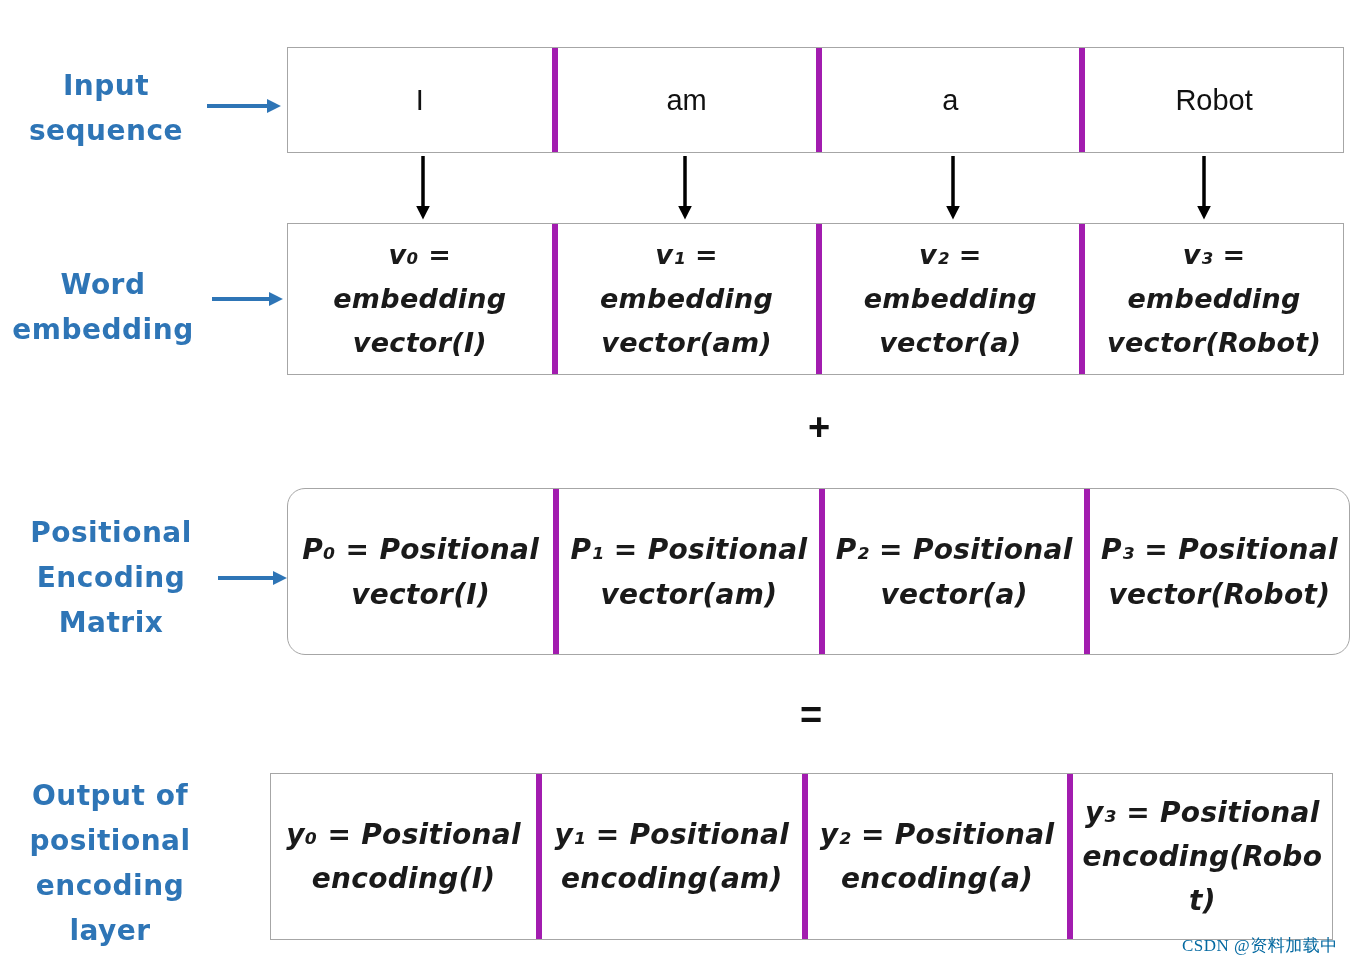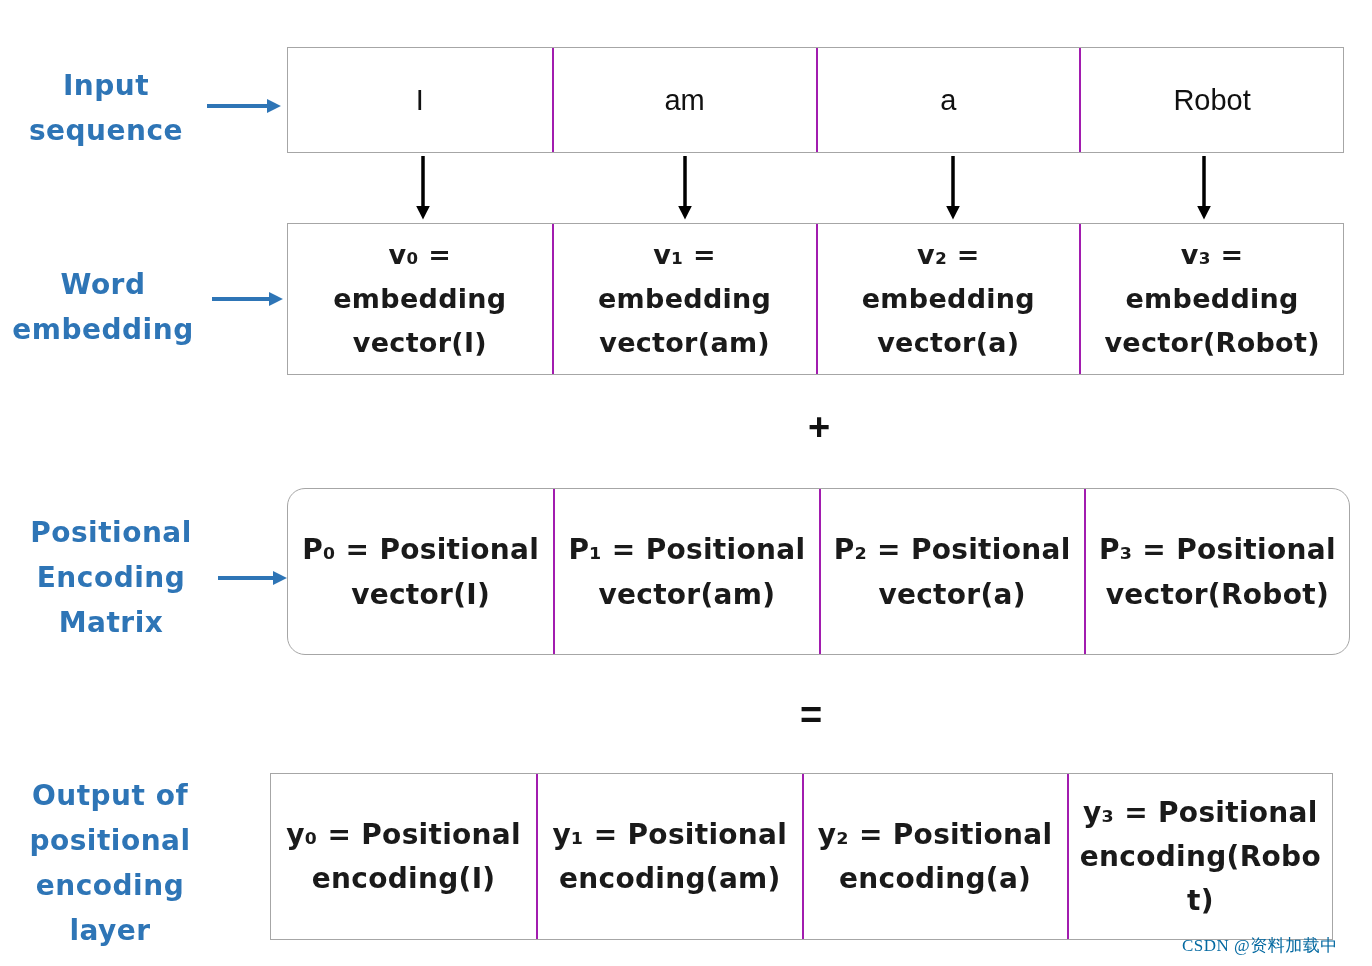--- a/index.html
+++ b/index.html
@@ -39,41 +39,42 @@
   
   .row {
     position: absolute;
     display: grid;
     grid-template-columns: repeat(4, 1fr);
     border: 1px solid #a6a6a6;
     background: #ffffff;
     box-sizing: border-box;
   }
   .cell {
-    border-left: 2px solid #a21caf;
+    border-left: 6px solid #a21caf;
     display: flex;
     align-items: center;
     justify-content: center;
     text-align: center;
     white-space: pre-line;
     box-sizing: border-box;
     padding: 2px 6px;
   }
   .cell:first-child { border-left: none; }
   .plain-row .cell {
     font-family: "Liberation Sans", sans-serif;
     font-size: 29px;
     color: #111111;
     font-weight: 400;
   }
   .hand-row .cell {
     font-family: "DejaVu Sans", sans-serif;
     font-weight: 700;
     color: #1a1a1a;
     letter-spacing: 0.3px;
+    font-style: italic;
   }
   #row-embedding .cell { font-size: 27px; line-height: 44px; }
   #row-positional .cell { font-size: 28px; line-height: 45px; }
   #row-output .cell { font-size: 28px; line-height: 44px; }
   
   .operator {
     position: absolute;
     width: 44px;
     text-align: center;
     font-family: "Liberation Sans", sans-serif;

